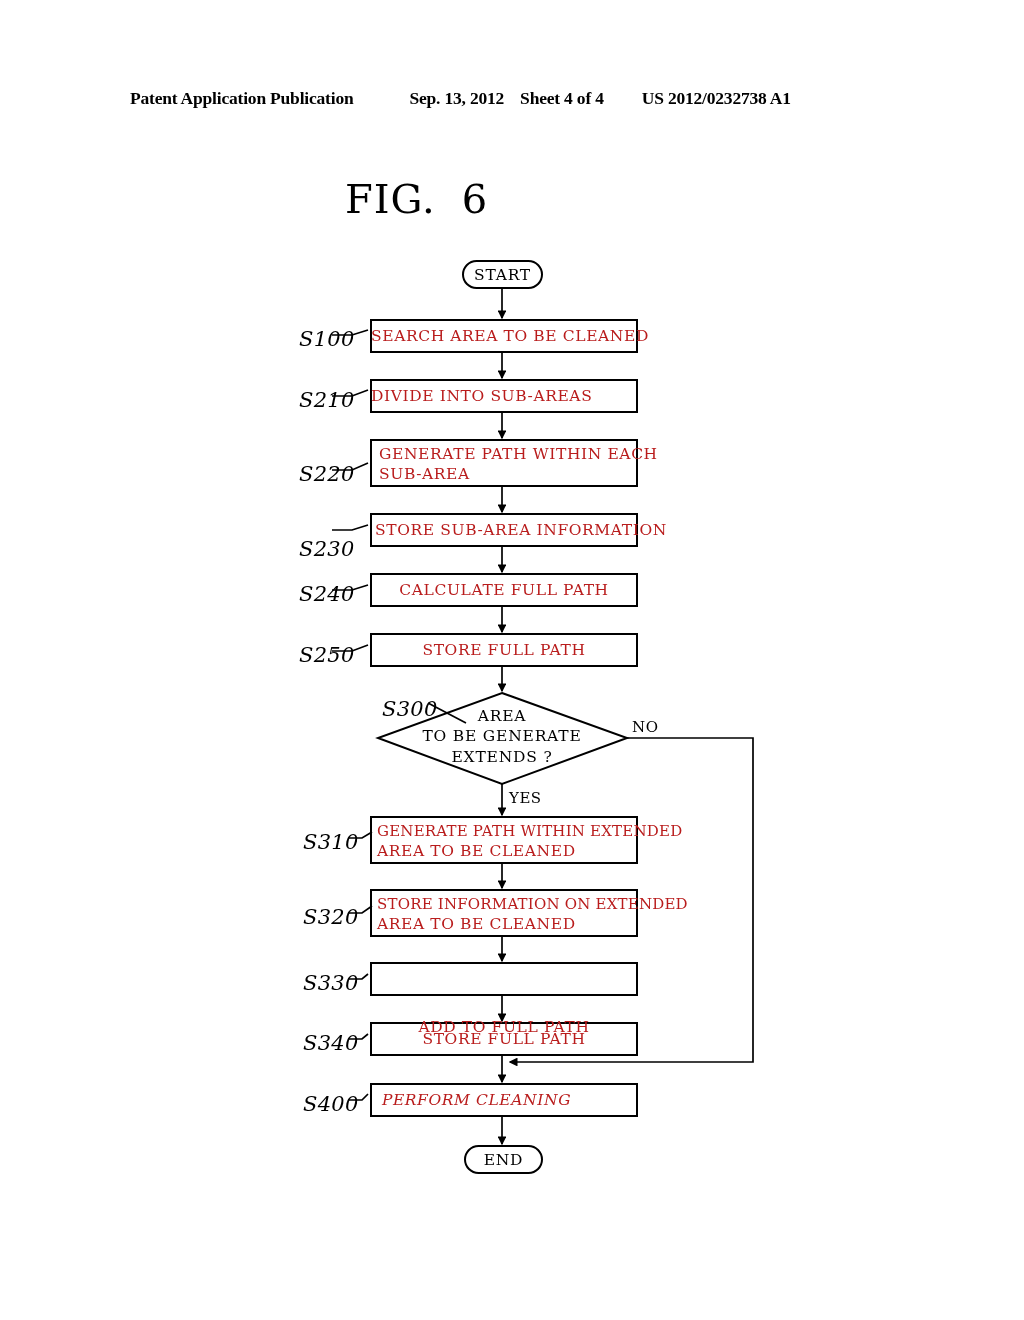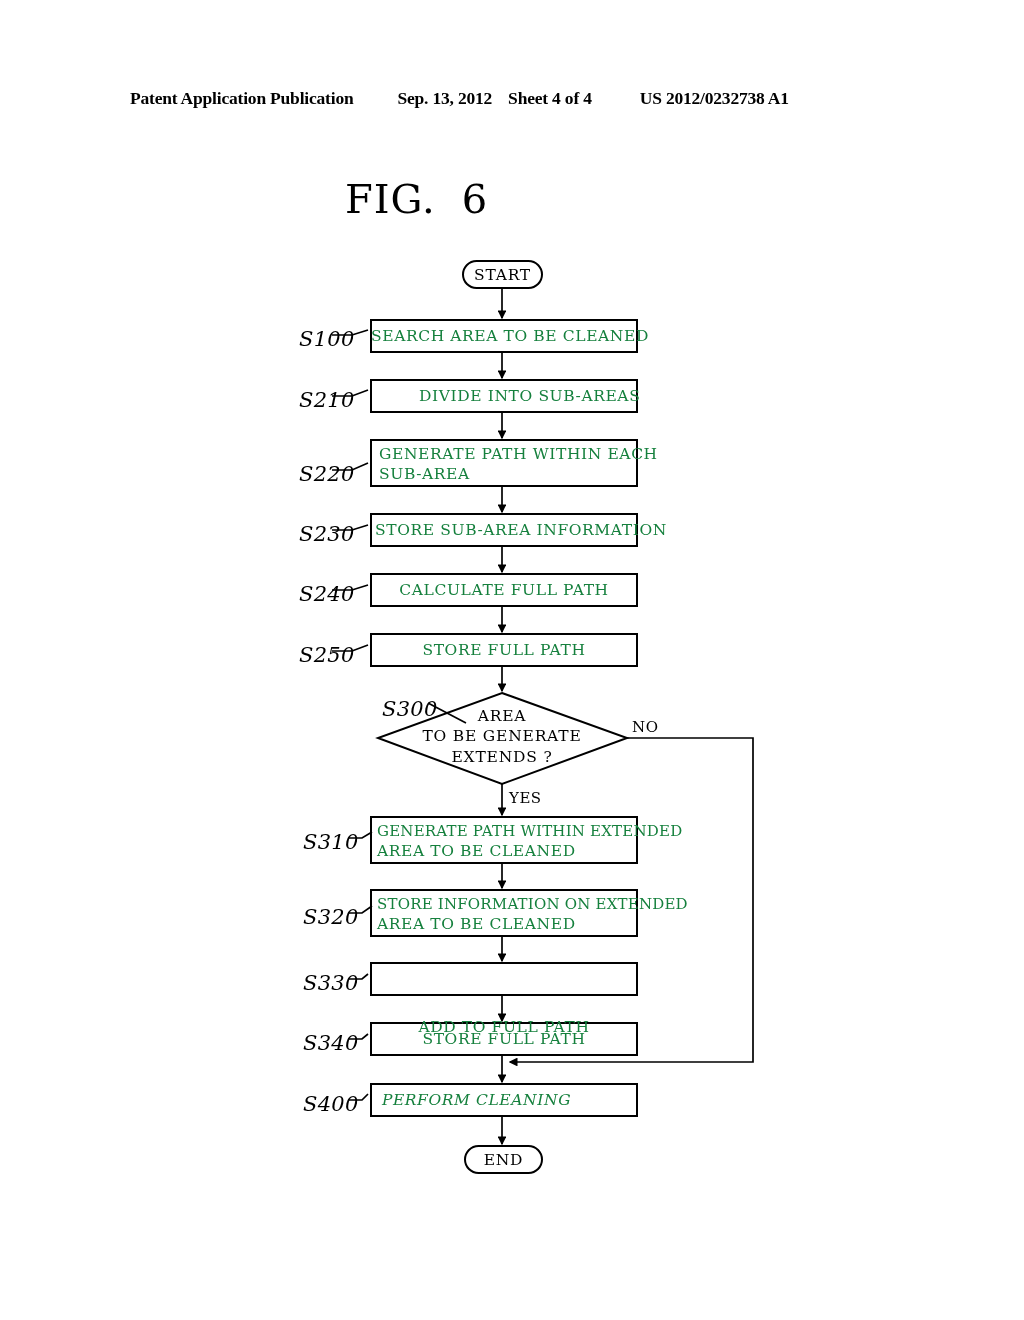--- a/index.html
+++ b/index.html
@@ -26,23 +26,23 @@
     height: 26px;
     display: flex;
     align-items: baseline;
     font-family: "Liberation Serif", "DejaVu Serif", serif;
     font-weight: bold;
     font-size: 17.5px;
     letter-spacing: -0.2px;
     white-space: nowrap;
   }
   #page-header .hdr-pub   { }
-  #page-header .hdr-date  { margin-left: 44px; }
+  #page-header .hdr-date  { margin-left: 56px; }
   #page-header .hdr-sheet { margin-left: 16px; }
-  #page-header .hdr-num   { margin-left: 48px; }
+  #page-header .hdr-num   { margin-left: 38px; }
 
   
   #fig-title {
     position: absolute;
     left: 0;
     top: 176px;
     width: 834px;
     text-align: center;
     font-family: "DejaVu Serif", "Liberation Serif", serif;
     font-size: 40px;
@@ -68,21 +68,21 @@
     height: 1320px;
     overflow: visible;
   }
 
   
   .node-text {
     position: absolute;
     font-family: "DejaVu Serif", "Liberation Serif", serif;
     font-size: 15.5px;
     letter-spacing: 0.6px;
-    color: #15803d;
+    color: #b91c1c;
     line-height: 20px;
     white-space: pre;
     pointer-events: none;
   }
   .node-text.center {
     text-align: center;
   }
   .node-text.left {
     text-align: left;
   }
@@ -201,21 +201,21 @@
       <line x1="428" y1="703" x2="466" y2="723"></line>
 
     </g>
   </svg>
 
   <div class="term-text" style="left:463px; top:266px; width:79px;">START</div>
   <div class="term-text" style="left:465px; top:1151px; width:77px;">END</div>
 
   <div class="node-text center" style="left:371px; top:326px; width:266px;">SEARCH AREA TO BE CLEANED</div>
 
-  <div class="node-text center" style="left:371px; top:386px; width:214px;padding-left:48px;">DIVIDE INTO SUB-AREAS</div>
+  <div class="node-text center" style="left:371px; top:386px; width:214px;">DIVIDE INTO SUB-AREAS</div>
 
   <div class="node-text left" style="left:379px; top:444px; width:256px;">GENERATE PATH WITHIN EACH</div>
   <div class="node-text left" style="left:379px; top:464px; width:256px;">SUB-AREA</div>
 
   <div class="node-text center" style="left:371px; top:520px; width:300px;">STORE SUB-AREA INFORMATION</div>
 
   <div class="node-text center" style="left:371px; top:580px; width:266px;">CALCULATE FULL PATH</div>
 
   <div class="node-text center" style="left:371px; top:640px; width:266px;">STORE FULL PATH</div>
 
@@ -231,21 +231,21 @@
 
   <div class="node-text center" style="left:371px; top:1090px; width:211px;font-style:italic;">PERFORM CLEANING</div>
 
   <div class="decision-text" style="left:402px; top:706px; width:200px;">AREA</div>
   <div class="decision-text" style="left:402px; top:726px; width:200px;">TO BE GENERATE</div>
   <div class="decision-text" style="left:402px; top:747px; width:200px;">EXTENDS ?</div>
 
   <div class="step-label" style="left:299px; top:327px;">S100</div>
   <div class="step-label" style="left:299px; top:388px;">S210</div>
   <div class="step-label" style="left:299px; top:462px;">S220</div>
-  <div class="step-label" style="left:299px; top:522px;">S230</div>
+  <div class="step-label" style="left:299px; top:537px;">S230</div>
   <div class="step-label" style="left:299px; top:582px;">S240</div>
   <div class="step-label" style="left:299px; top:643px;">S250</div>
 
   <div class="step-label" style="left:382px; top:697px;">S300</div>
 
   <div class="step-label" style="left:303px; top:830px;">S310</div>
   <div class="step-label" style="left:303px; top:905px;">S320</div>
   <div class="step-label" style="left:303px; top:971px;">S330</div>
   <div class="step-label" style="left:303px; top:1031px;">S340</div>
   <div class="step-label" style="left:303px; top:1092px;">S400</div>

